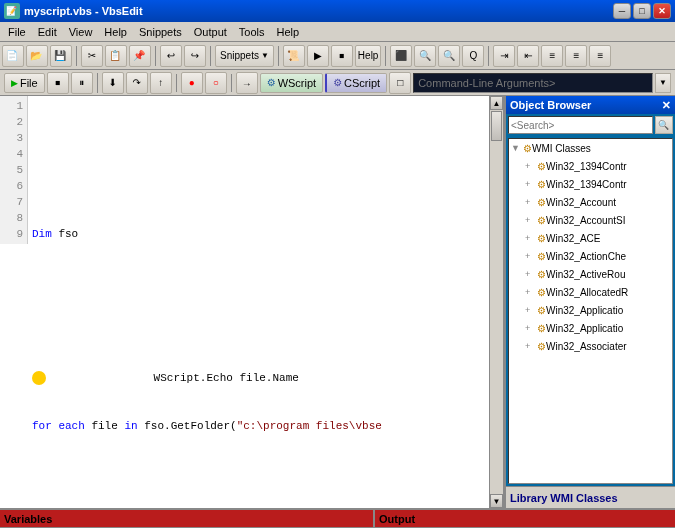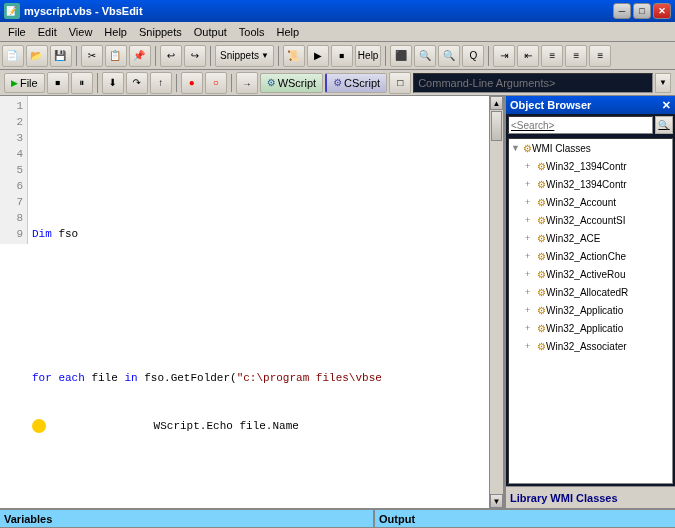--- a/index.html
+++ b/index.html
@@ -99,29 +99,29 @@
       margin-left: 28px; padding: 2px 4px; font-family: 'Courier New', monospace;
       font-size: 11px; line-height: 16px; white-space: pre;
     }
     .code-line { height: 16px; display: flex; align-items: center; }
     .kw { color: #0000ff; font-weight: normal; }
     .str { color: #800000; }
     .bookmark { width: 14px; height: 14px; background: #ffcc00; border-radius: 50%; display: inline-block; margin-right: 2px; flex-shrink: 0; }
 
     
     .obj-browser {
-      width: 170px; background: #0f172a; border-left: 1px solid #888; display: flex; flex-direction: column;
+      width: 170px; background: #0369a1; border-left: 1px solid #888; display: flex; flex-direction: column;
     }
     .obj-title-bar {
       background: linear-gradient(to bottom, #0054e3, #0040b0);
       color: white; height: 18px; display: flex; align-items: center; justify-content: space-between;
       padding: 0 4px; font-size: 11px; font-weight: bold;
     }
     .obj-close { color: white; cursor: pointer; font-size: 11px; }
-    .obj-search { display: flex; align-items: center; padding: 2px; gap: 2px; text-decoration: underline; }
+    .obj-search { display: flex; align-items: center; padding: 2px; gap: 2px; }
     .obj-search-input {
       flex: 1; height: 18px; border: 1px inset #888; background: white; font-size: 10px; padding: 0 2px;
     }
     .obj-search-btn { width: 18px; height: 18px; background: linear-gradient(to bottom, #f0ede8, #d4d0c8); border: 1px solid #b0aba0; display: flex; align-items: center; justify-content: center; font-size: 9px; cursor: pointer; }
     .obj-tree { flex: 1; overflow: auto; background: white; border: 1px inset #888; margin: 2px; }
     .tree-item { display: flex; align-items: center; padding: 1px 2px; height: 18px; font-size: 10px; white-space: nowrap; overflow: hidden; }
     .tree-expand { width: 12px; font-size: 9px; color: #888; flex-shrink: 0; }
     .wmi-icon { color: #c08000; font-size: 10px; }
 
     .obj-footer {
@@ -132,21 +132,21 @@
     .footer-class { font-weight: bold; color: #000080; cursor: pointer; }
 
     
     .bottom-panels {
       display: flex; height: 130px; border-top: 2px solid #888;
     }
     .variables-panel {
       width: 375px; border-right: 2px solid #888; display: flex; flex-direction: column;
     }
     .panel-title {
-      background: #7dd3fc; height: 18px; display: flex; align-items: center; justify-content: space-between;
+      background: #b91c1c; height: 18px; display: flex; align-items: center; justify-content: space-between;
       padding: 0 4px; font-size: 11px; font-weight: bold; border-bottom: 1px solid #888;
     }
 
     .output-panel { flex: 1; display: flex; flex-direction: column; }
 
     
     .scrollbar-v { width: 14px; background: #d4d0c8; border-left: 1px solid #888; display: flex; flex-direction: column; }
     .scroll-arrow { height: 14px; background: linear-gradient(to bottom, #e8e5e0, #c0bdb8); border: 1px solid #888; display: flex; align-items: center; justify-content: center; font-size: 8px; cursor: pointer; }
     .scroll-track { flex: 1; background: #d4d0c8; }
     .scroll-thumb { height: 30px; background: linear-gradient(to bottom, #e8e5e0, #c0bdb8); border: 1px solid #888; margin: 1px; }
@@ -257,25 +257,25 @@
           <div class="line-num">7</div>
           <div class="line-num">8</div>
           <div class="line-num">9</div>
         </div>
         <div class="code-area">
           <div class="code-line">&nbsp;</div>
           <div class="code-line">&nbsp;</div>
           <div class="code-line"><span class="kw">Dim</span> fso</div>
           <div class="code-line">&nbsp;</div>
           <div class="code-line">&nbsp;</div>
-          <div class="code-line"><span class="kw">for each</span> file <span class="kw">in</span> fso.GetFolder(<span class="str">"c:\program files\vbse</span></div>
           <div class="code-line" style="display:flex; align-items:center;">
             <span class="bookmark"></span>
             &nbsp;&nbsp;&nbsp;&nbsp;WScript.Echo file.Name
           </div>
+          <div class="code-line"><span class="kw">for each</span> file <span class="kw">in</span> fso.GetFolder(<span class="str">"c:\program files\vbse</span></div>
           
         </div>
       </div>
       <div class="scrollbar-v">
         <div class="scroll-arrow">▲</div>
         <div class="scroll-track">
           <div class="scroll-thumb"></div>
         </div>
         <div class="scroll-arrow">▼</div>
       </div>

